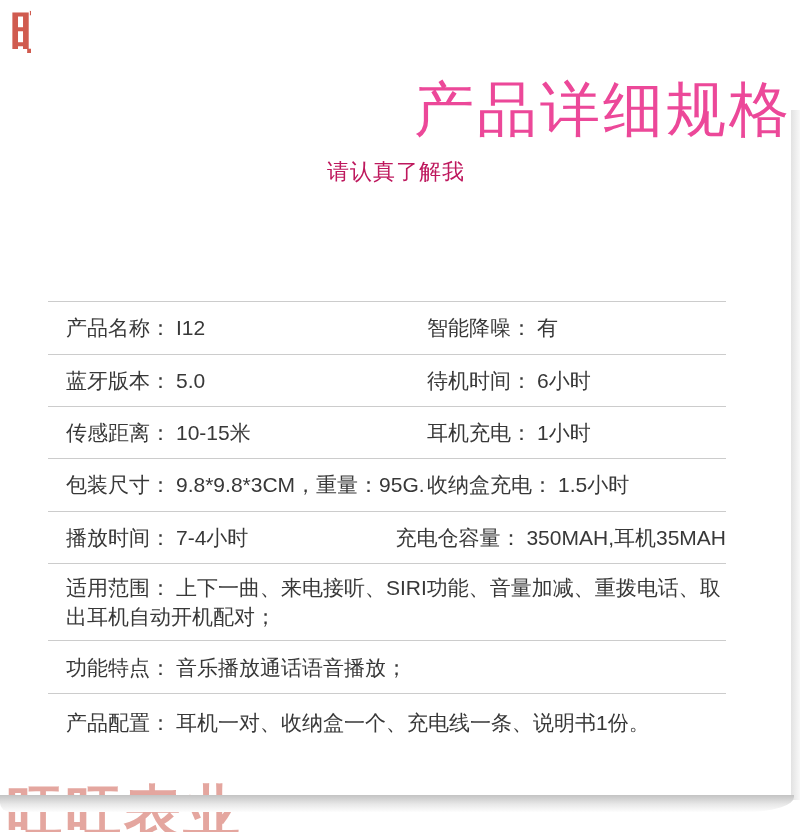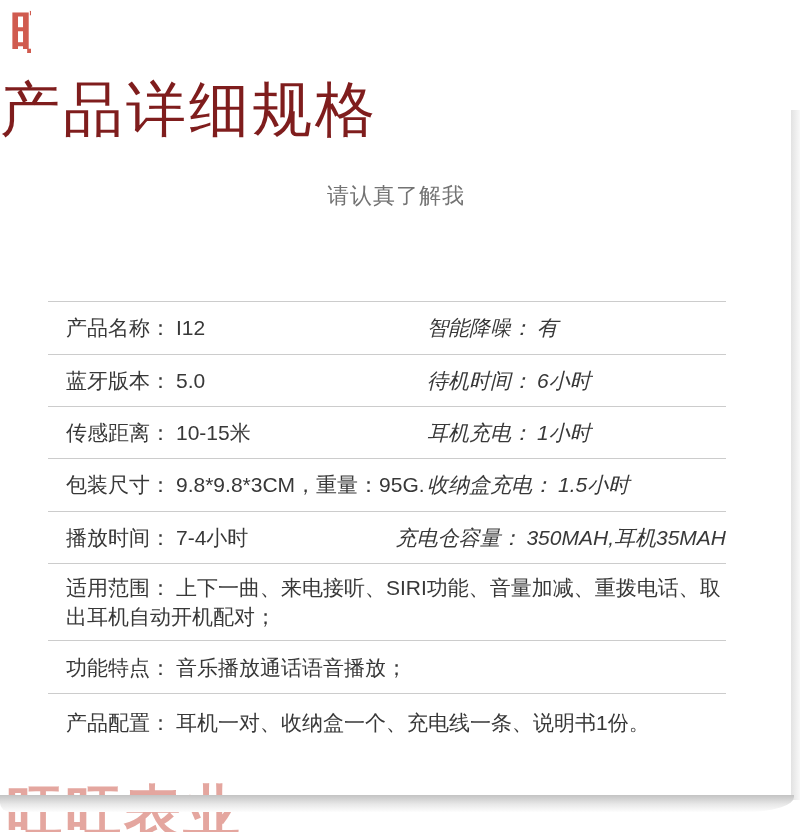--- a/index.html
+++ b/index.html
@@ -5,35 +5,35 @@
   html,body{margin:0;padding:0;}
   body{
     width:800px;height:832px;position:relative;overflow:hidden;
     background:#ffffff;color:#333333;
     font-family:"Liberation Sans","DejaVu Sans",sans-serif;
   }
   .card{position:absolute;left:0;top:0;width:792px;height:796px;background:#ffffff;}
 
   
   .title{
-    position:absolute;top:70px;left:0;width:792px;text-align:left;
-    font-size:60px;font-weight:500;letter-spacing:3px;color:#7f1d1d;
+    position:absolute;top:70px;left:0;width:792px;text-align:right;
+    font-size:60px;font-weight:500;letter-spacing:3px;color:#ec4899;
   }
   .subtitle{
     position:absolute;top:157px;left:0;width:792px;text-align:center;
-    font-size:22px;color:#737373;letter-spacing:1px;margin-top:24px;
+    font-size:22px;color:#be185d;letter-spacing:1px;
   }
 
   
   .spec-table{position:absolute;top:301px;left:48px;width:678px;font-size:21px;color:#383838;}
   .row{display:flex;align-items:center;border-top:1px solid #cccccc;box-sizing:border-box;}
   .r1{height:53px}.r2{height:52px}.r3{height:52px}.r4{height:53px}
   .r5{height:52px}.r6{height:53px}.r7{height:77px}.r8{height:58px}
   .cell-l{width:379px;padding-left:18px;box-sizing:border-box;white-space:nowrap;}
-  .cell-r{flex:1;white-space:nowrap;font-style:italic;}
+  .cell-r{flex:1;white-space:nowrap;}
   .cell-full{padding-left:18px;padding-right:2px;line-height:29px;}
   .val{margin-left:5px;}
   .lbl,.val{display:inline;}
 
   
   .watermark{
     position:absolute;left:6px;top:774px;z-index:2;
     font-size:57px;font-weight:bold;letter-spacing:2px;
     color:#cf5f52;opacity:0.55;
   }

